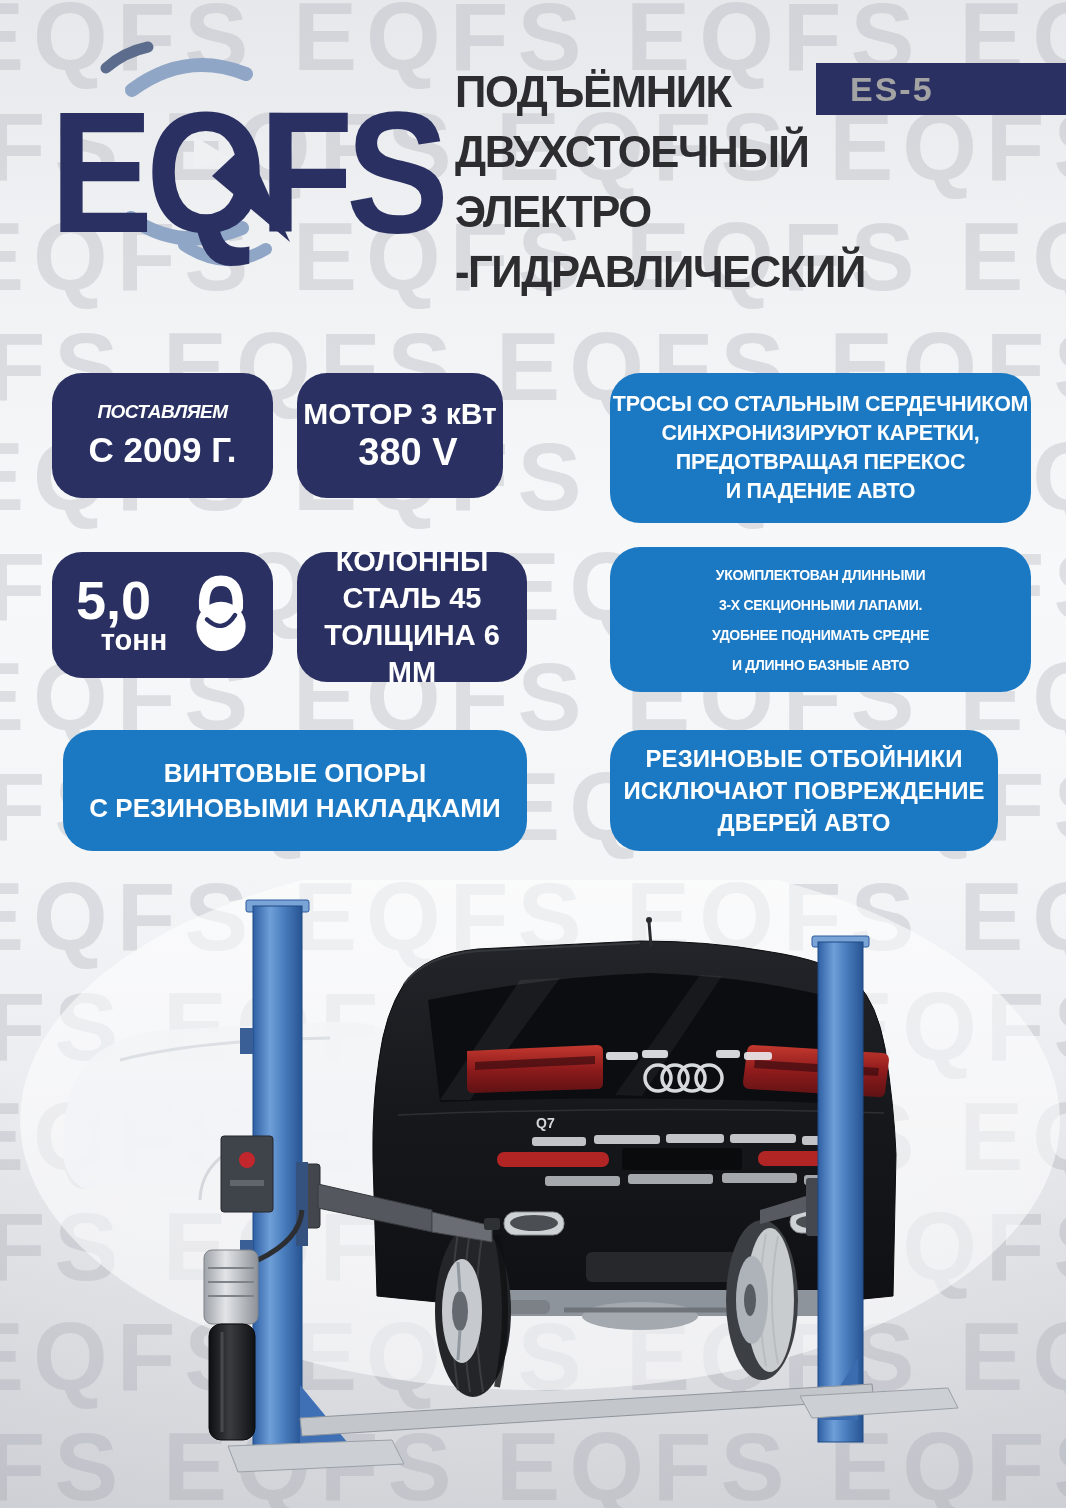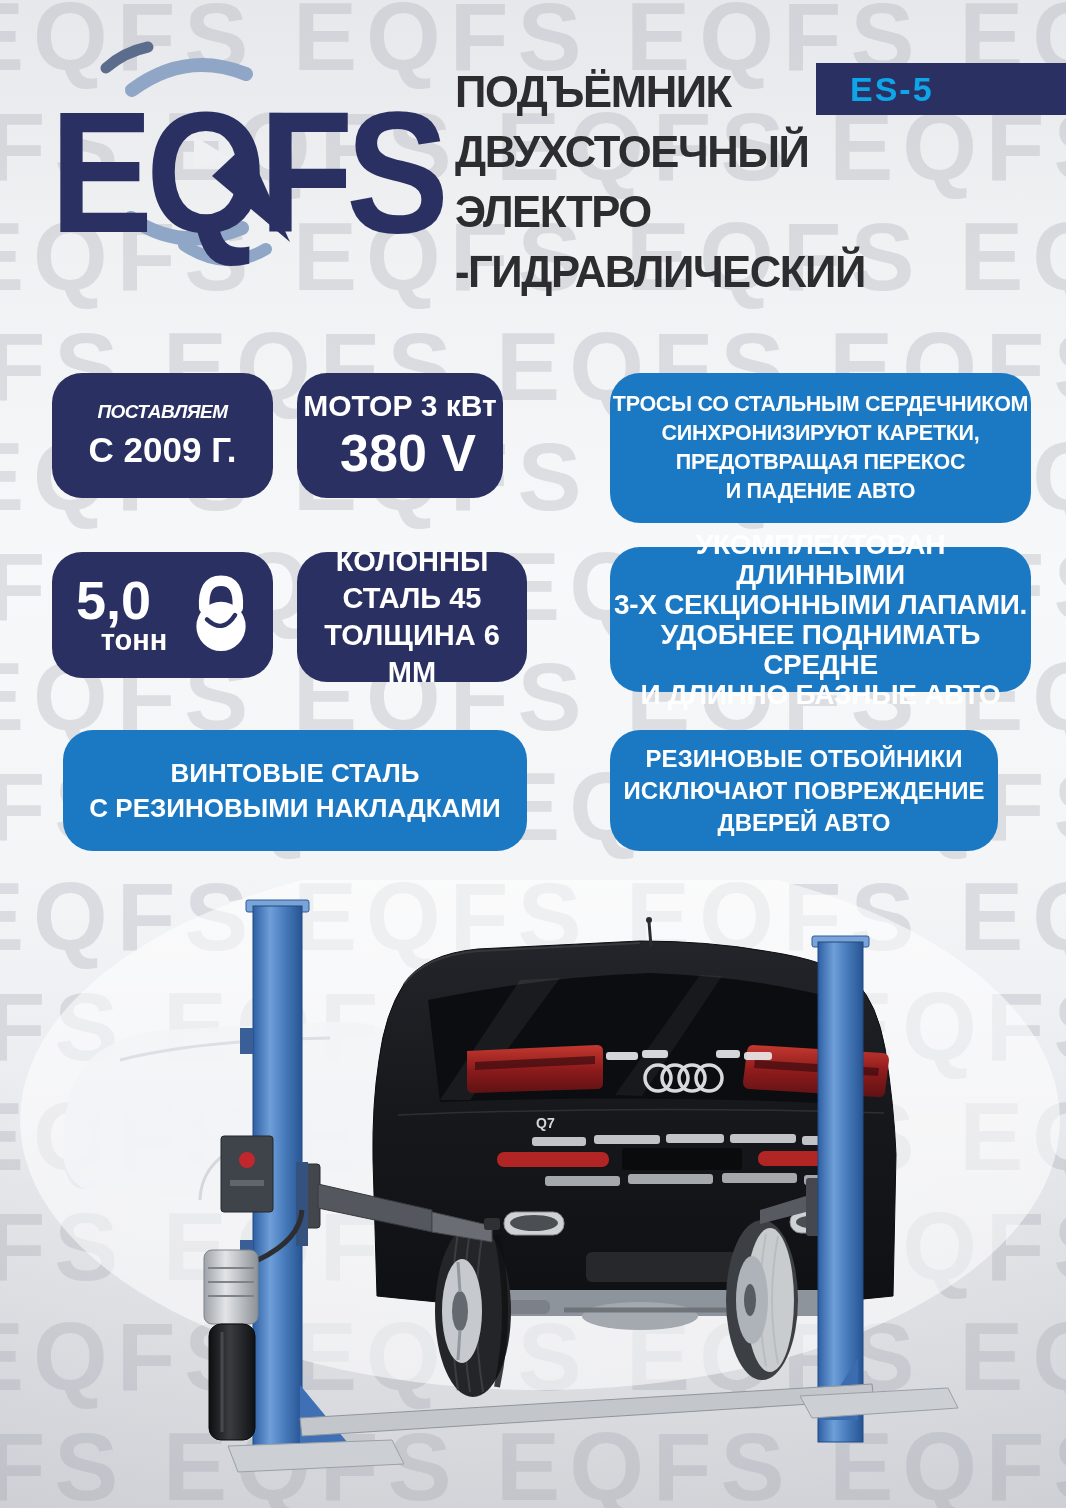--- a/index.html
+++ b/index.html
@@ -11,45 +11,45 @@
   .watermark{position:absolute;inset:0;z-index:1;overflow:hidden;}
   .wm-row{position:absolute;white-space:nowrap;font-weight:bold;font-size:96px;
     letter-spacing:9px;color:rgba(163,167,177,0.30);}
   .content{position:absolute;inset:0;z-index:4;}
 
   
   .logo-svg{position:absolute;left:44px;top:14px;width:406px;height:272px;}
   .title{position:absolute;left:455px;top:62px;transform:scaleX(.97);transform-origin:left top;}
   .title-line{font-size:45px;font-weight:bold;color:var(--title,#2d2d30);line-height:60px;letter-spacing:-1.5px;}
   .model-badge{position:absolute;left:816px;top:63px;width:250px;height:52px;background:var(--navy,#2a3162);
-    color:#0ea5e9;font-weight:bold;font-size:34px;letter-spacing:2px;display:flex;align-items:center;
+    color:#a3a3a3;font-weight:bold;font-size:34px;letter-spacing:2px;display:flex;align-items:center;
     padding-left:34px;box-sizing:border-box;}
 
   
   .chip,.card{position:absolute;border-radius:30px;color:#fff;display:flex;flex-direction:column;
     align-items:center;justify-content:center;text-align:center;font-weight:bold;box-sizing:border-box;}
   .chip{background:var(--navy,#2a3162);}
   .card{background:var(--blue,#1b79c4);align-items:center;}
   #b-supply{left:52px;top:373px;width:221px;height:125px;}
   .supply-l1{font-size:19px;letter-spacing:-.5px;font-style:italic;}
   .supply-l2{font-size:35px;margin-top:7px;}
   #b-motor{left:297px;top:373px;width:206px;height:125px;}
   .motor-l1{font-size:30px;}
-  .motor-l2{font-size:52px;margin-left:16px;}
+  .motor-l2{font-size:38px;margin-left:16px;}
   #c-cables{left:610px;top:373px;width:421px;height:150px;}
   #c-cables .ln{font-size:21.5px;line-height:29px;letter-spacing:-.3px;}
   #b-capacity{left:52px;top:552px;width:221px;height:126px;flex-direction:row;gap:10px;}
   .cap-col{display:flex;flex-direction:column;align-items:center;}
   .cap-val{font-size:54px;line-height:50px;}
   .cap-unit{font-size:29px;line-height:30px;margin-left:41px;}
   .kb{width:88px;height:94px;}
   #b-columns{left:297px;top:552px;width:230px;height:130px;}
   #b-columns .ln{font-size:29px;line-height:37px;}
   #c-arms{left:610px;top:547px;width:421px;height:145px;}
-  #c-arms .ln{font-size:28px;line-height:30px;letter-spacing:-.3px;}
+  #c-arms .ln{font-size:14px;line-height:30px;letter-spacing:-.3px;}
   #c-supports{left:63px;top:730px;width:464px;height:121px;}
   #c-supports .ln{font-size:26px;line-height:35px;}
   #c-bumpers{left:610px;top:730px;width:388px;height:121px;}
   #c-bumpers .ln{font-size:24px;line-height:32px;}
 
   .photo-svg{position:absolute;left:0;top:880px;width:1066px;height:628px;}
   svg text{font-family:"Liberation Sans",sans-serif;}
 </style>
 </head>
 <body>
@@ -133,21 +133,21 @@
     </div>
 
     <div class="card" id="c-arms">
       <div class="ln">УКОМПЛЕКТОВАН ДЛИННЫМИ</div>
       <div class="ln">3-Х СЕКЦИОННЫМИ ЛАПАМИ.</div>
       <div class="ln">УДОБНЕЕ ПОДНИМАТЬ СРЕДНЕ</div>
       <div class="ln">И ДЛИННО БАЗНЫЕ АВТО</div>
     </div>
 
     <div class="card" id="c-supports">
-      <div class="ln">ВИНТОВЫЕ СТАЛЬ</div>
+      <div class="ln">ВИНТОВЫЕ ОПОРЫ</div>
       <div class="ln">С РЕЗИНОВЫМИ НАКЛАДКАМИ</div>
     </div>
 
     <div class="card" id="c-bumpers">
       <div class="ln">РЕЗИНОВЫЕ ОТБОЙНИКИ</div>
       <div class="ln">ИСКЛЮЧАЮТ ПОВРЕЖДЕНИЕ</div>
       <div class="ln">ДВЕРЕЙ АВТО</div>
     </div>
 
     <svg class="photo-svg" viewBox="0 0 1066 628">

